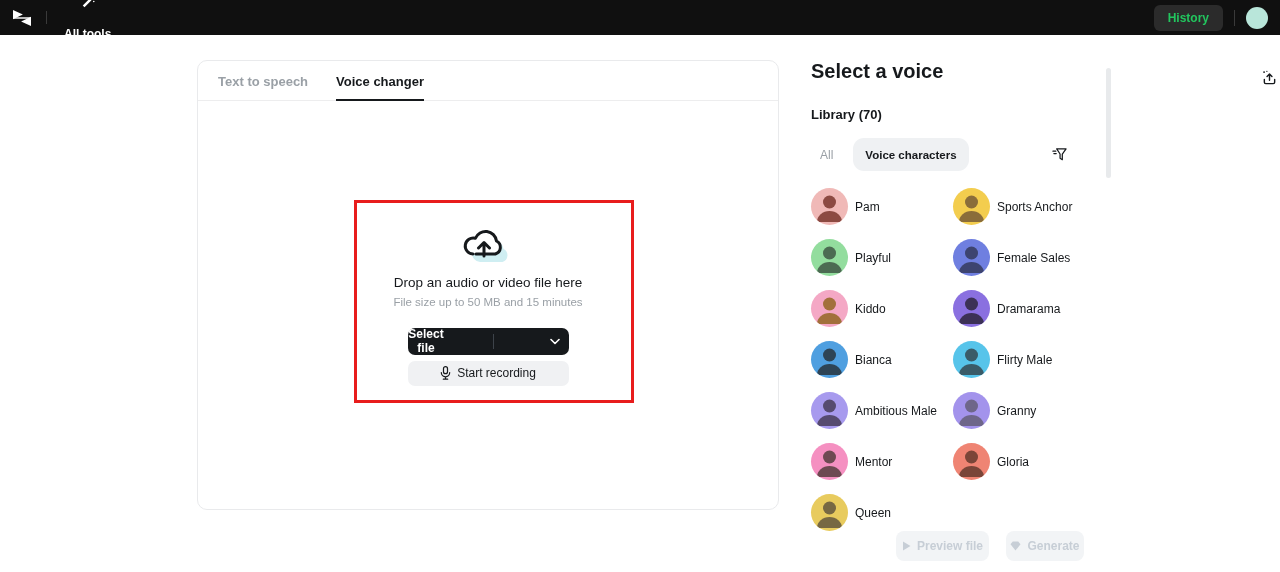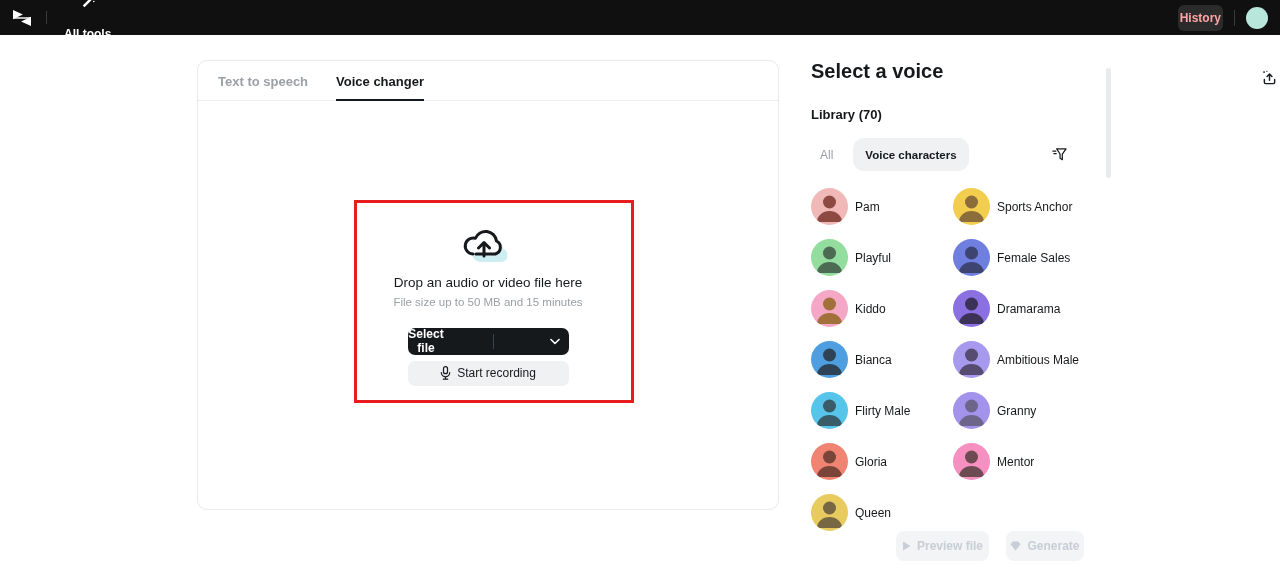--- a/index.html
+++ b/index.html
@@ -7,22 +7,22 @@
   body { font-family:"Liberation Sans","DejaVu Sans",sans-serif; background:#ffffff; position:relative; }
 
   
   .topbar { position:absolute; left:0; top:0; width:1280px; height:35px; background:#101010;
             display:flex; align-items:center; }
   .logo { margin-left:11px; display:flex; align-items:center; }
   .tb-divider { width:1px; height:13px; background:#3a3a3a; margin-left:13px; }
   .alltools { display:flex; align-items:center; gap:18px; margin-left:17px; cursor:pointer;flex-direction:column; }
   .alltools span { color:#ffffff; font-size:12px; font-weight:bold; }
   .tb-right { margin-left:auto; display:flex; align-items:center; margin-right:12px; }
-  .history-btn { background:#2b2b2b; color:#fca5a5; font-size:12px; font-weight:bold;
-                 border:none; border-radius:6px; padding:6px 2px; cursor:pointer; }
+  .history-btn { background:#2b2b2b; color:#22c55e; font-size:12px; font-weight:bold;
+                 border:none; border-radius:6px; padding:6px 14px; cursor:pointer; }
   .tb-divider2 { width:1px; height:16px; background:#3a3a3a; margin:0 11px; }
   .user-avatar { width:22px; height:22px; border-radius:50%; background:#b9e6da; cursor:pointer; }
 
   
   .card { position:absolute; left:197px; top:60px; width:582px; height:450px;
           background:#ffffff; border:1px solid #e9eaec; border-radius:10px; }
   .tabrow { height:40px; border-bottom:1px solid #ededee; display:flex; align-items:flex-end;
             padding-left:20px; gap:28px; }
   .tab { font-size:13px; font-weight:bold; padding-bottom:11px; cursor:pointer; position:relative; }
   .tab.inactive { color:#9aa0a6; }
@@ -228,63 +228,63 @@
     <div class="voice-item">
       <div class="voice-avatar" style="background: rgb(79, 159, 224);">
           <svg width="37" height="37" viewBox="0 0 37 37">
             <circle cx="18.5" cy="14" r="6.5" fill="#2e4456"></circle>
             <path d="M6 34 a12.5 11 0 0 1 25 0 Z" fill="#2e4456"></path>
           </svg>
         </div>
       <span class="voice-name">Bianca</span>
     </div>
     <div class="voice-item">
+      <div class="voice-avatar" style="background: rgb(87, 196, 234);">
+          <svg width="37" height="37" viewBox="0 0 37 37">
+            <circle cx="18.5" cy="14" r="6.5" fill="#3a5b68"></circle>
+            <path d="M6 34 a12.5 11 0 0 1 25 0 Z" fill="#3a5b68"></path>
+          </svg>
+        </div>
+      <span class="voice-name">Flirty Male</span>
+    </div>
+    <div class="voice-item">
       <div class="voice-avatar" style="background: rgb(167, 154, 238);">
           <svg width="37" height="37" viewBox="0 0 37 37">
             <circle cx="18.5" cy="14" r="6.5" fill="#564b70"></circle>
             <path d="M6 34 a12.5 11 0 0 1 25 0 Z" fill="#564b70"></path>
           </svg>
         </div>
       <span class="voice-name">Ambitious Male</span>
     </div>
     <div class="voice-item">
-      <div class="voice-avatar" style="background: rgb(87, 196, 234);">
-          <svg width="37" height="37" viewBox="0 0 37 37">
-            <circle cx="18.5" cy="14" r="6.5" fill="#3a5b68"></circle>
-            <path d="M6 34 a12.5 11 0 0 1 25 0 Z" fill="#3a5b68"></path>
-          </svg>
-        </div>
-      <span class="voice-name">Flirty Male</span>
-    </div>
-    <div class="voice-item">
       <div class="voice-avatar" style="background: rgb(163, 147, 236);">
           <svg width="37" height="37" viewBox="0 0 37 37">
             <circle cx="18.5" cy="14" r="6.5" fill="#6e668a"></circle>
             <path d="M6 34 a12.5 11 0 0 1 25 0 Z" fill="#6e668a"></path>
           </svg>
         </div>
       <span class="voice-name">Granny</span>
     </div>
     <div class="voice-item">
+      <div class="voice-avatar" style="background: rgb(245, 144, 193);">
+          <svg width="37" height="37" viewBox="0 0 37 37">
+            <circle cx="18.5" cy="14" r="6.5" fill="#6e4a52"></circle>
+            <path d="M6 34 a12.5 11 0 0 1 25 0 Z" fill="#6e4a52"></path>
+          </svg>
+        </div>
+      <span class="voice-name">Mentor</span>
+    </div>
+    <div class="voice-item">
       <div class="voice-avatar" style="background: rgb(239, 132, 115);">
           <svg width="37" height="37" viewBox="0 0 37 37">
             <circle cx="18.5" cy="14" r="6.5" fill="#7a4538"></circle>
             <path d="M6 34 a12.5 11 0 0 1 25 0 Z" fill="#7a4538"></path>
           </svg>
         </div>
       <span class="voice-name">Gloria</span>
-    </div>
-    <div class="voice-item">
-      <div class="voice-avatar" style="background: rgb(245, 144, 193);">
-          <svg width="37" height="37" viewBox="0 0 37 37">
-            <circle cx="18.5" cy="14" r="6.5" fill="#6e4a52"></circle>
-            <path d="M6 34 a12.5 11 0 0 1 25 0 Z" fill="#6e4a52"></path>
-          </svg>
-        </div>
-      <span class="voice-name">Mentor</span>
     </div>
     <div class="voice-item">
       <div class="voice-avatar" style="background: rgb(232, 203, 94);">
           <svg width="37" height="37" viewBox="0 0 37 37">
             <circle cx="18.5" cy="14" r="6.5" fill="#776843"></circle>
             <path d="M6 34 a12.5 11 0 0 1 25 0 Z" fill="#776843"></path>
           </svg>
         </div>
       <span class="voice-name">Queen</span>
     </div>

